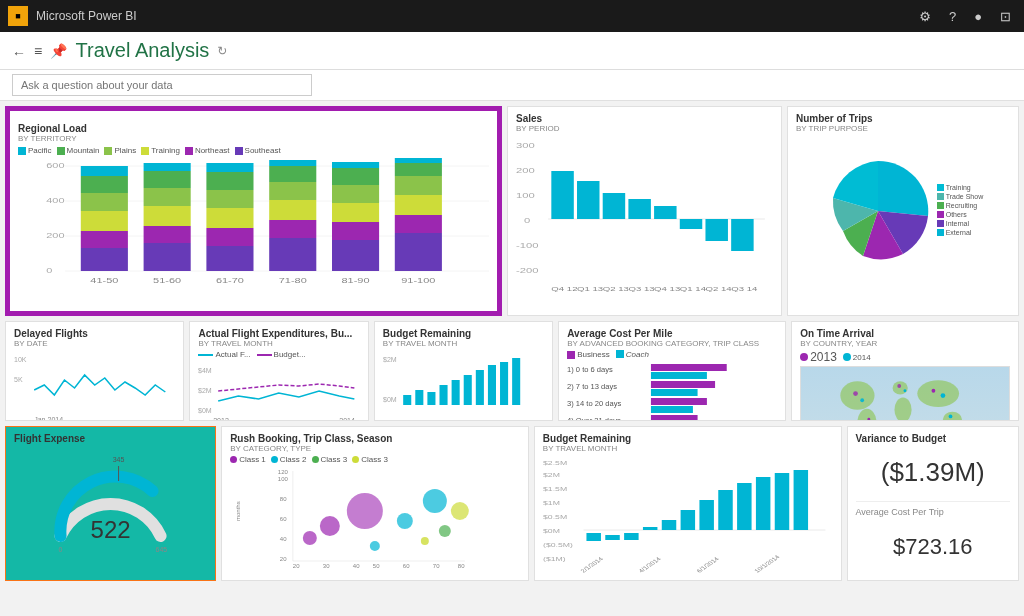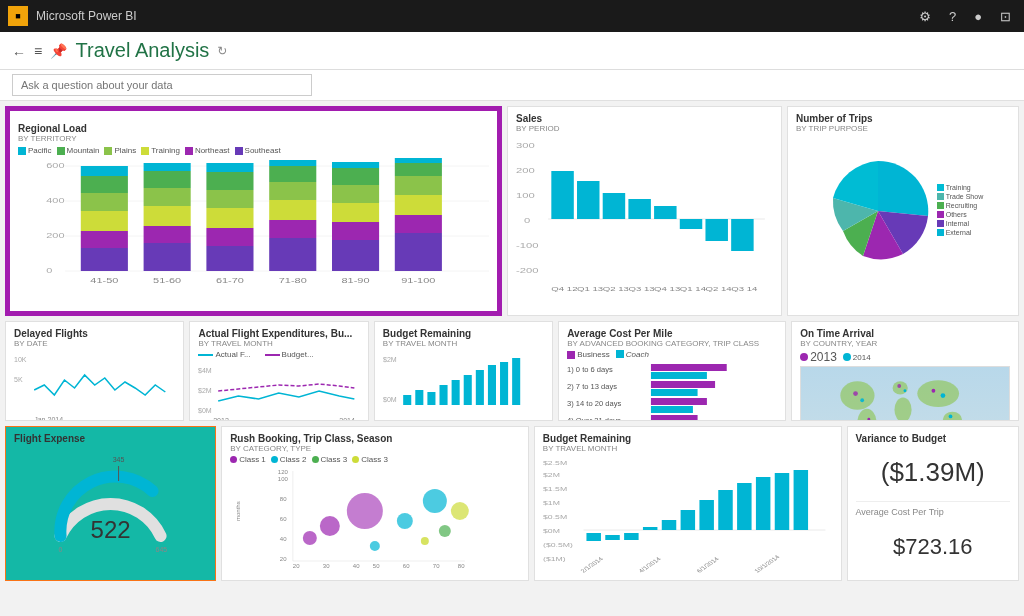--- a/index.html
+++ b/index.html
@@ -289,21 +289,21 @@
         <text x="0" y="12" font-size="7" fill="#aaa">10K</text>
         <text x="0" y="32" font-size="7" fill="#aaa">5K</text>
         <polyline points="20,40 30,35 40,45 50,30 60,38 70,25 80,35 90,28 100,40 110,32 120,38 130,45 140,35 150,42" fill="none" stroke="#00b5d4" stroke-width="1.5"></polyline>
         <text x="20" y="72" font-size="7" fill="#888">Jan 2014</text>
       </svg>
     </div>
 
     <div class="card" style="flex:1;padding:6px 8px;background:#fff;border:1px solid #e0e0e0;overflow:hidden;">
       <div style="font-size:10px;font-weight:600;color:#333;">Actual Flight Expenditures, Bu...</div>
       <div style="font-size:8px;color:#888;text-transform:uppercase;margin-bottom:2px;">BY TRAVEL MONTH</div>
-      <div style="display:flex;gap:14px;margin-bottom:2px;">
+      <div style="display:flex;gap:6px;margin-bottom:2px;">
         <div style="display:flex;align-items:center;gap:2px;font-size:8px;color:#555;"><span style="width:15px;height:2px;background:#00b5d4;display:inline-block;"></span>Actual F...</div>
         <div style="display:flex;align-items:center;gap:2px;font-size:8px;color:#555;"><span style="width:15px;height:2px;background:#9c27b0;display:inline-block;border-top:2px dashed #9c27b0;"></span>Budget...</div>
       </div>
       <svg width="100%" height="65" viewBox="0 0 160 65" preserveAspectRatio="none">
         <text x="0" y="12" font-size="7" fill="#aaa">$4M</text>
         <text x="0" y="32" font-size="7" fill="#aaa">$2M</text>
         <text x="0" y="52" font-size="7" fill="#aaa">$0M</text>
         <polyline points="20,40 40,35 60,38 80,32 100,36 120,30 140,35 155,38" fill="none" stroke="#00b5d4" stroke-width="1.5"></polyline>
         <polyline points="20,30 40,28 60,26 80,24 100,25 120,23 140,25 155,27" fill="none" stroke="#9c27b0" stroke-width="1.5" stroke-dasharray="4,2"></polyline>
         <text x="15" y="62" font-size="7" fill="#888">2012</text>

